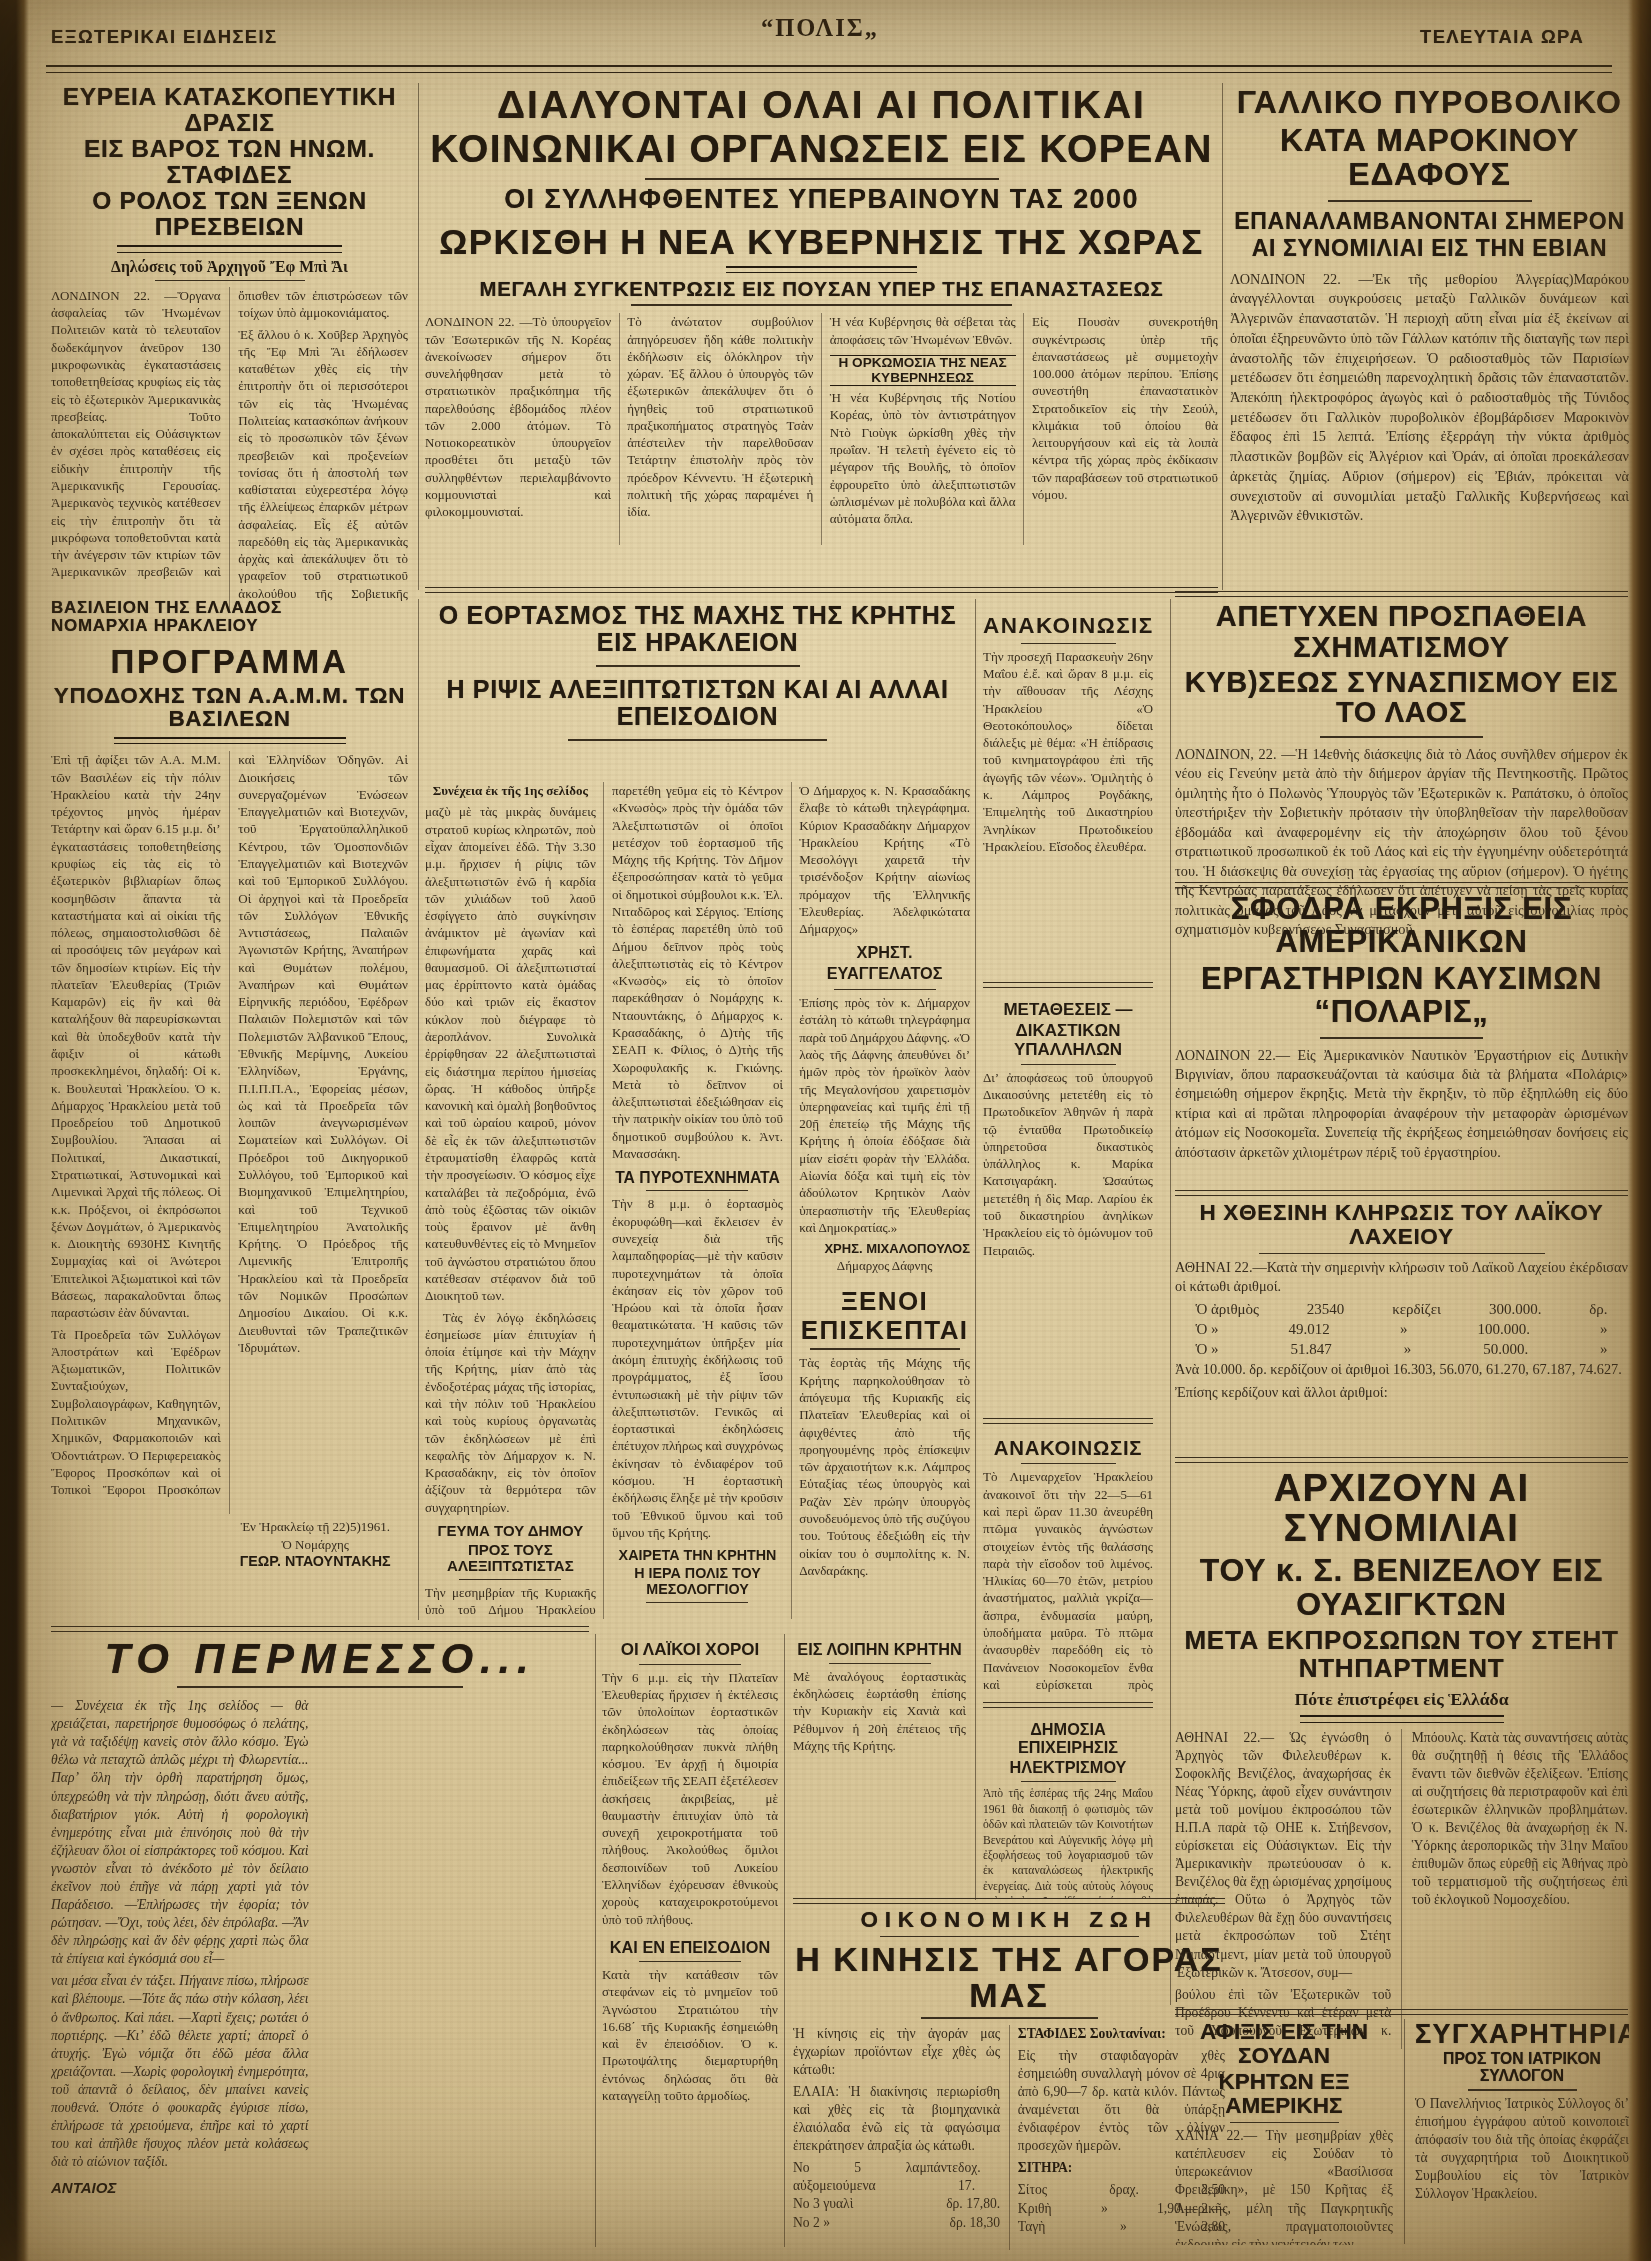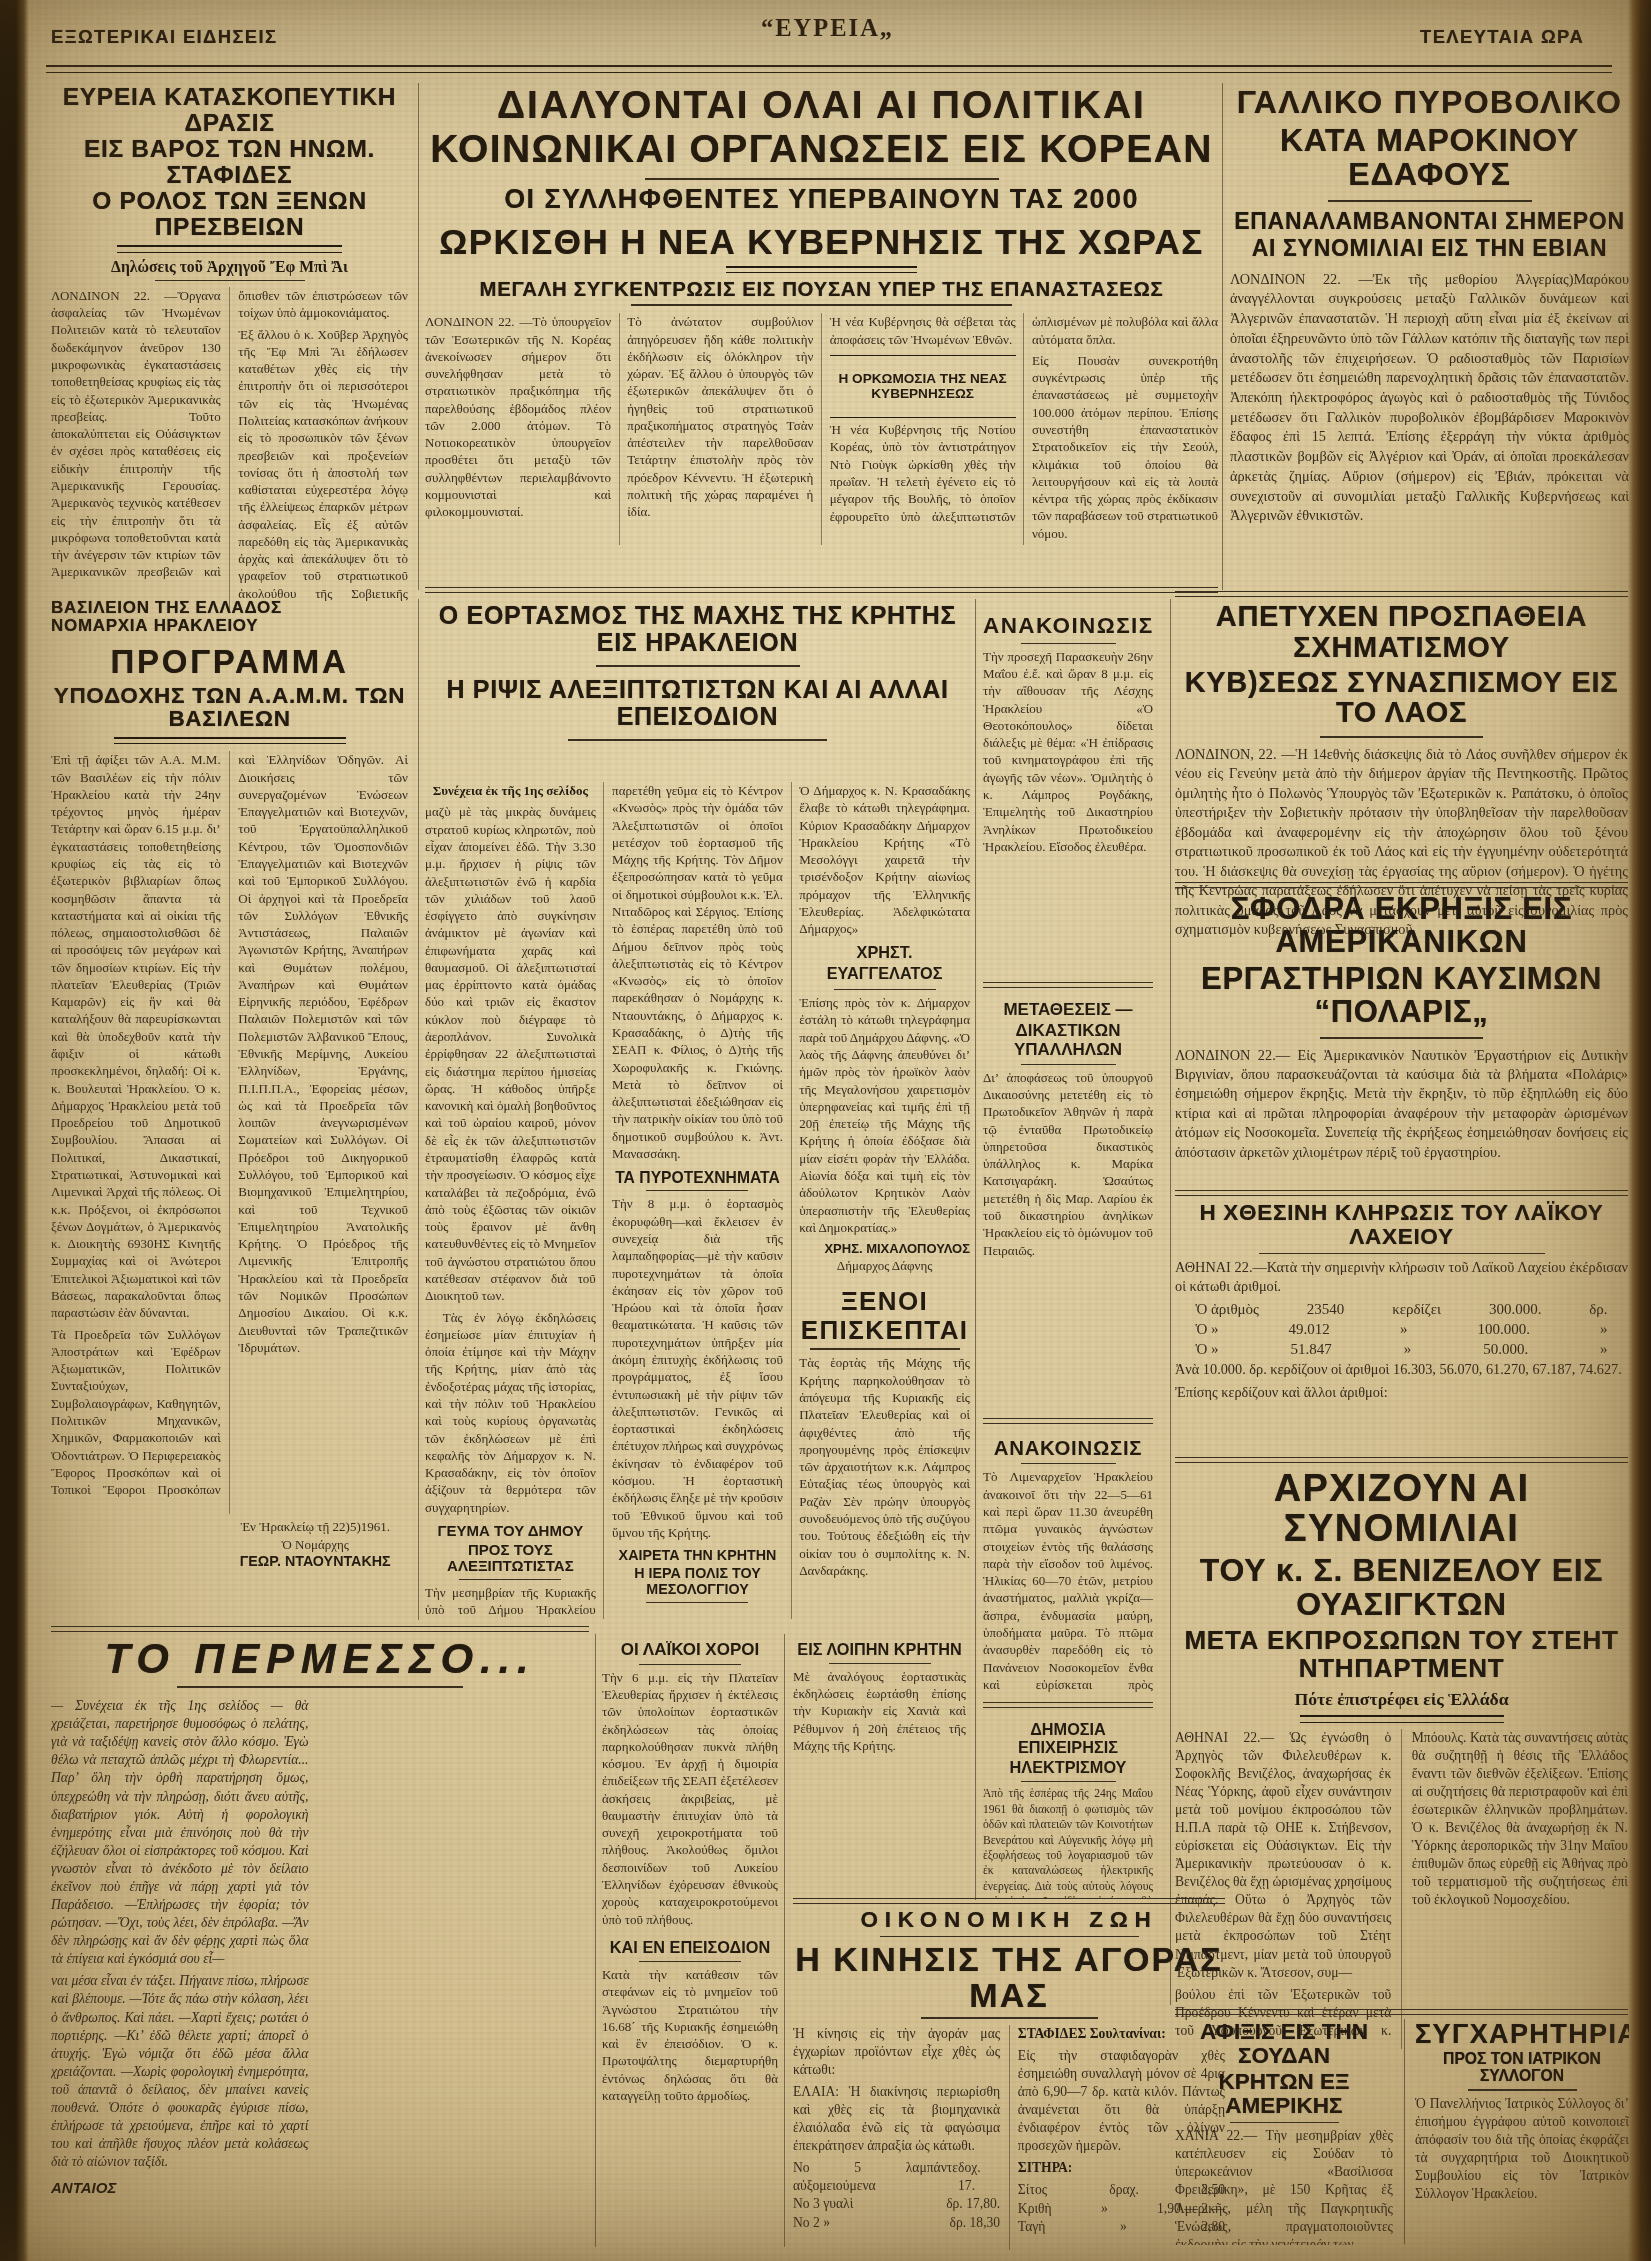--- a/index.html
+++ b/index.html
@@ -43,21 +43,21 @@
   .flexrow{display:flex;justify-content:space-between;align-items:baseline;}
   .ovh{overflow:hidden;}
 </style>
 </head>
 <body>
 
 <div id="page">
   <div class="mottle"></div>
 
   <div class="abs disp" style="left:51px;top:27px;font-size:18.4px;letter-spacing:1.4px;text-align:left;">ΕΞΩΤΕΡΙΚΑΙ ΕΙΔΗΣΕΙΣ</div>
-  <div class="abs serifh" style="left:761px;top:13.6px;font-size:24.5px;letter-spacing:2px;">“ΕΥΡΕΙΑ„</div>
+  <div class="abs serifh" style="left:761px;top:13.6px;font-size:24.5px;letter-spacing:2px;">“ΠΟΛΙΣ„</div>
   <div class="abs disp" style="left:1420px;top:27px;font-size:18.4px;letter-spacing:1.4px;text-align:left;">ΤΕΛΕΥΤΑΙΑ ΩΡΑ</div>
   <div class="abs" style="left:46px;top:65px;width:1566px;height:4.8px;border-top:2px solid #2c2315;border-bottom:1.4px solid #2c2315;"></div>
 
   <div class="vr" style="left:418px;top:83px;height:507px;"></div>
   <div class="vr" style="left:1222px;top:83px;height:507px;"></div>
   <div class="vr" style="left:418px;top:599px;height:1021px;"></div>
   <div class="vr" style="left:975px;top:599px;height:1301px;"></div>
   <div class="vr" style="left:1170px;top:599px;height:1406px;"></div>
   <div class="vr" style="left:595px;top:1634px;height:613px;"></div>
   <div class="vr" style="left:784px;top:1634px;height:613px;"></div>
@@ -109,21 +109,21 @@
     <div class="ru" style="width:354px;border-top-width:2px;margin-top:8.2px;"></div>
     <div class="disp" style="font-size:27px;letter-spacing:1.4px;margin-top:5.4px;">ΟΙ ΣΥΛΛΗΦΘΕΝΤΕΣ ΥΠΕΡΒΑΙΝΟΥΝ ΤΑΣ 2000</div>
     <div class="disp" style="font-size:35px;letter-spacing:1.4px;margin-top:9.5px;">ΩΡΚΙΣΘΗ Η ΝΕΑ ΚΥΒΕΡΝΗΣΙΣ ΤΗΣ ΧΩΡΑΣ</div>
     <div class="dbl" style="width:191px;"></div>
     <div class="disp" style="font-size:20.4px;letter-spacing:0.7px;margin-top:2.7px;">ΜΕΓΑΛΗ ΣΥΓΚΕΝΤΡΩΣΙΣ ΕΙΣ ΠΟΥΣΑΝ ΥΠΕΡ ΤΗΣ ΕΠΑΝΑΣΤΑΣΕΩΣ</div>
     <div class="ru" style="width:381px;border-top-width:2px;"></div>
     <div class="bd c4 ovh" style="height:232px;margin-top:6.8px;">
       <p class="noind">ΛΟΝΔΙΝΟΝ 22. —Τὸ ὑπουργεῖον τῶν Ἐσωτερικῶν τῆς Ν. Κορέας ἀνεκοίνωσεν σήμερον ὅτι συνελήφθησαν μετὰ τὸ στρατιωτικὸν πραξικόπημα τῆς παρελθούσης ἑβδομάδος πλέον τῶν 2.000 ἀτόμων. Τὸ Νοτιοκορεατικὸν ὑπουργεῖον προσθέτει ὅτι μεταξὺ τῶν συλληφθέντων περιελαμβάνοντο κομμουνισταὶ καὶ φιλοκομμουνισταί.</p>
       <p class="noind">Τὸ ἀνώτατον συμβούλιον ἀπηγόρευσεν ἤδη κάθε πολιτικὴν ἐκδήλωσιν εἰς ὁλόκληρον τὴν χώραν. Ἐξ ἄλλου ὁ ὑπουργὸς τῶν ἐξωτερικῶν ἀπεκάλυψεν ὅτι ὁ ἡγηθεὶς τοῦ στρατιωτικοῦ πραξικοπήματος στρατηγὸς Τσὰν ἀπέστειλεν τὴν παρελθοῦσαν Τετάρτην ἐπιστολὴν πρὸς τὸν πρόεδρον Κέννεντυ. Ἡ ἐξωτερικὴ πολιτικὴ τῆς χώρας παραμένει ἡ ἰδία.</p>
       <p class="noind">Ἡ νέα Κυβέρνησις θὰ σέβεται τὰς ἀποφάσεις τῶν Ἡνωμένων Ἐθνῶν.</p>
-      <div class="subhead" style="font-size:13.6px;border-top:1.4px solid var(--ink2);border-bottom:1.4px solid var(--ink2);padding:16px 0;">Η ΟΡΚΩΜΟΣΙΑ ΤΗΣ ΝΕΑΣ ΚΥΒΕΡΝΗΣΕΩΣ</div>
+      <div class="subhead" style="font-size:13.6px;border-top:1.4px solid var(--ink2);border-bottom:1.4px solid var(--ink2);padding:0 0;">Η ΟΡΚΩΜΟΣΙΑ ΤΗΣ ΝΕΑΣ ΚΥΒΕΡΝΗΣΕΩΣ</div>
       <p class="noind">Ἡ νέα Κυβέρνησις τῆς Νοτίου Κορέας, ὑπὸ τὸν ἀντιστράτηγον Ντὸ Γιοὺγκ ὠρκίσθη χθὲς τὴν πρωΐαν. Ἡ τελετὴ ἐγένετο εἰς τὸ μέγαρον τῆς Βουλῆς, τὸ ὁποῖον ἐφρουρεῖτο ὑπὸ ἀλεξιπτωτιστῶν ὡπλισμένων μὲ πολυβόλα καὶ ἄλλα αὐτόματα ὅπλα.</p>
       <p class="noind">Εἰς Πουσὰν συνεκροτήθη συγκέντρωσις ὑπὲρ τῆς ἐπαναστάσεως μὲ συμμετοχὴν 100.000 ἀτόμων περίπου. Ἐπίσης συνεστήθη ἐπαναστατικὸν Στρατοδικεῖον εἰς τὴν Σεούλ, κλιμάκια τοῦ ὁποίου θὰ λειτουργήσουν καὶ εἰς τὰ λοιπὰ κέντρα τῆς χώρας πρὸς ἐκδίκασιν τῶν παραβάσεων τοῦ στρατιωτικοῦ νόμου.</p>
     </div>
   </div>
 
   <div class="hsep" style="left:425px;top:587px;width:793px;"></div>
 
   <div class="abs" style="left:425px;top:602px;width:545px;">
     <div class="disp" style="font-size:25px;letter-spacing:0.7px;">Ο ΕΟΡΤΑΣΜΟΣ ΤΗΣ ΜΑΧΗΣ ΤΗΣ ΚΡΗΤΗΣ ΕΙΣ ΗΡΑΚΛΕΙΟΝ</div>
     <div class="ru" style="width:204px;border-top-width:2px;margin-top:9.5px;"></div>

